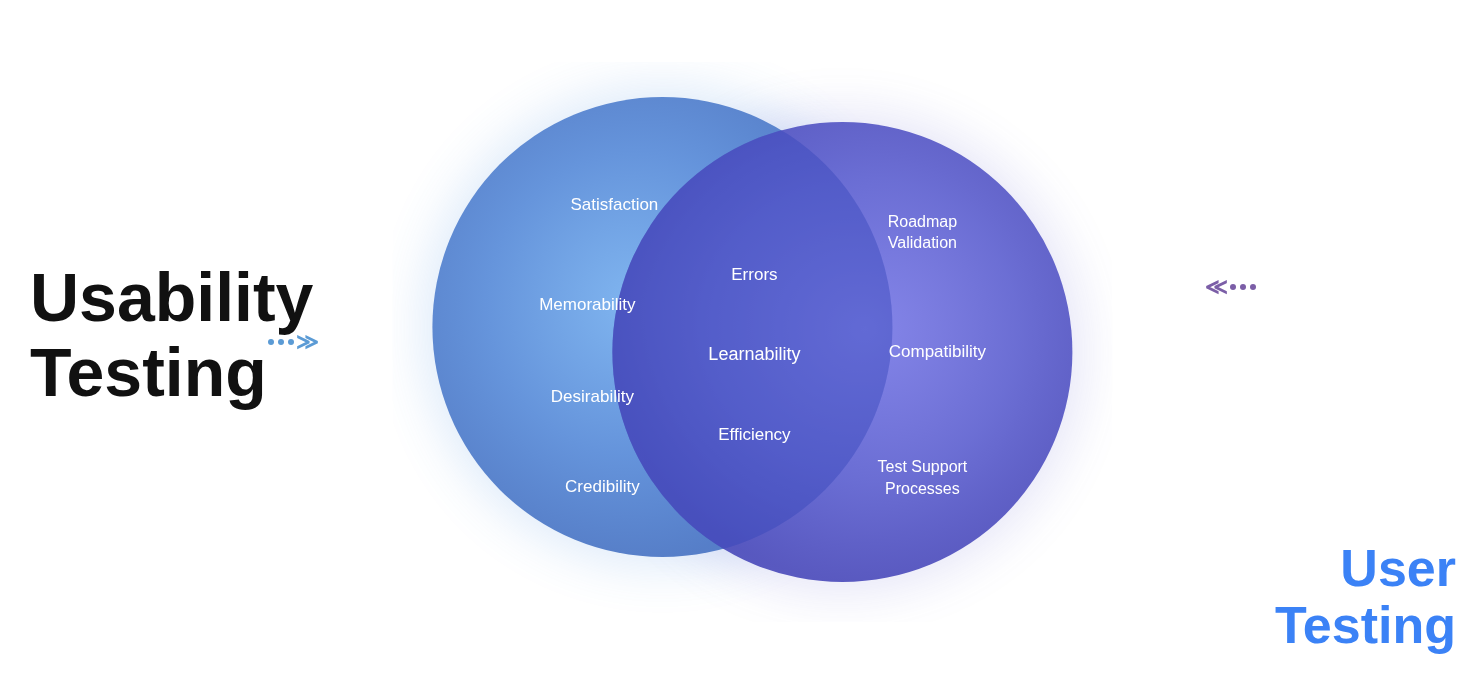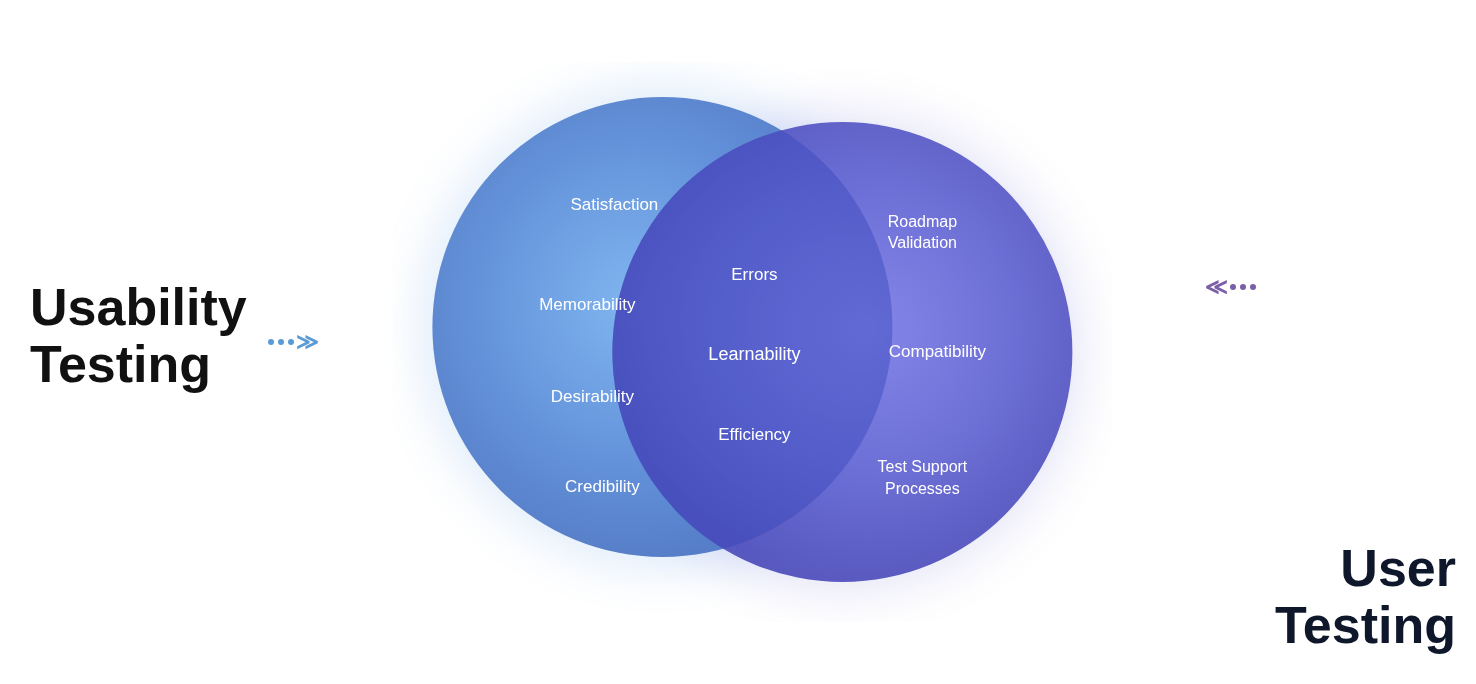--- a/index.html
+++ b/index.html
@@ -23,36 +23,36 @@
       align-items: center;
       justify-content: center;
     }
 
     
     .left-title {
       position: absolute;
       left: 30px;
       top: 50%;
       transform: translateY(-55%);
-      font-size: 52px;
+      font-size: 68px;
       font-weight: 900;
       color: #111111;
       line-height: 1.1;
       text-align: left;
       width: 240px;
     }
 
     
     .right-title {
       position: absolute;
       right: 20px;
       bottom: 30px;
       font-size: 52px;
       font-weight: 900;
-      color: #0f172a;
+      color: #3b82f6;
       line-height: 1.1;
       text-align: right;
       width: 220px;
     }
 
     
     .arrow-left {
       position: absolute;
       left: 268px;
       top: 50%;

